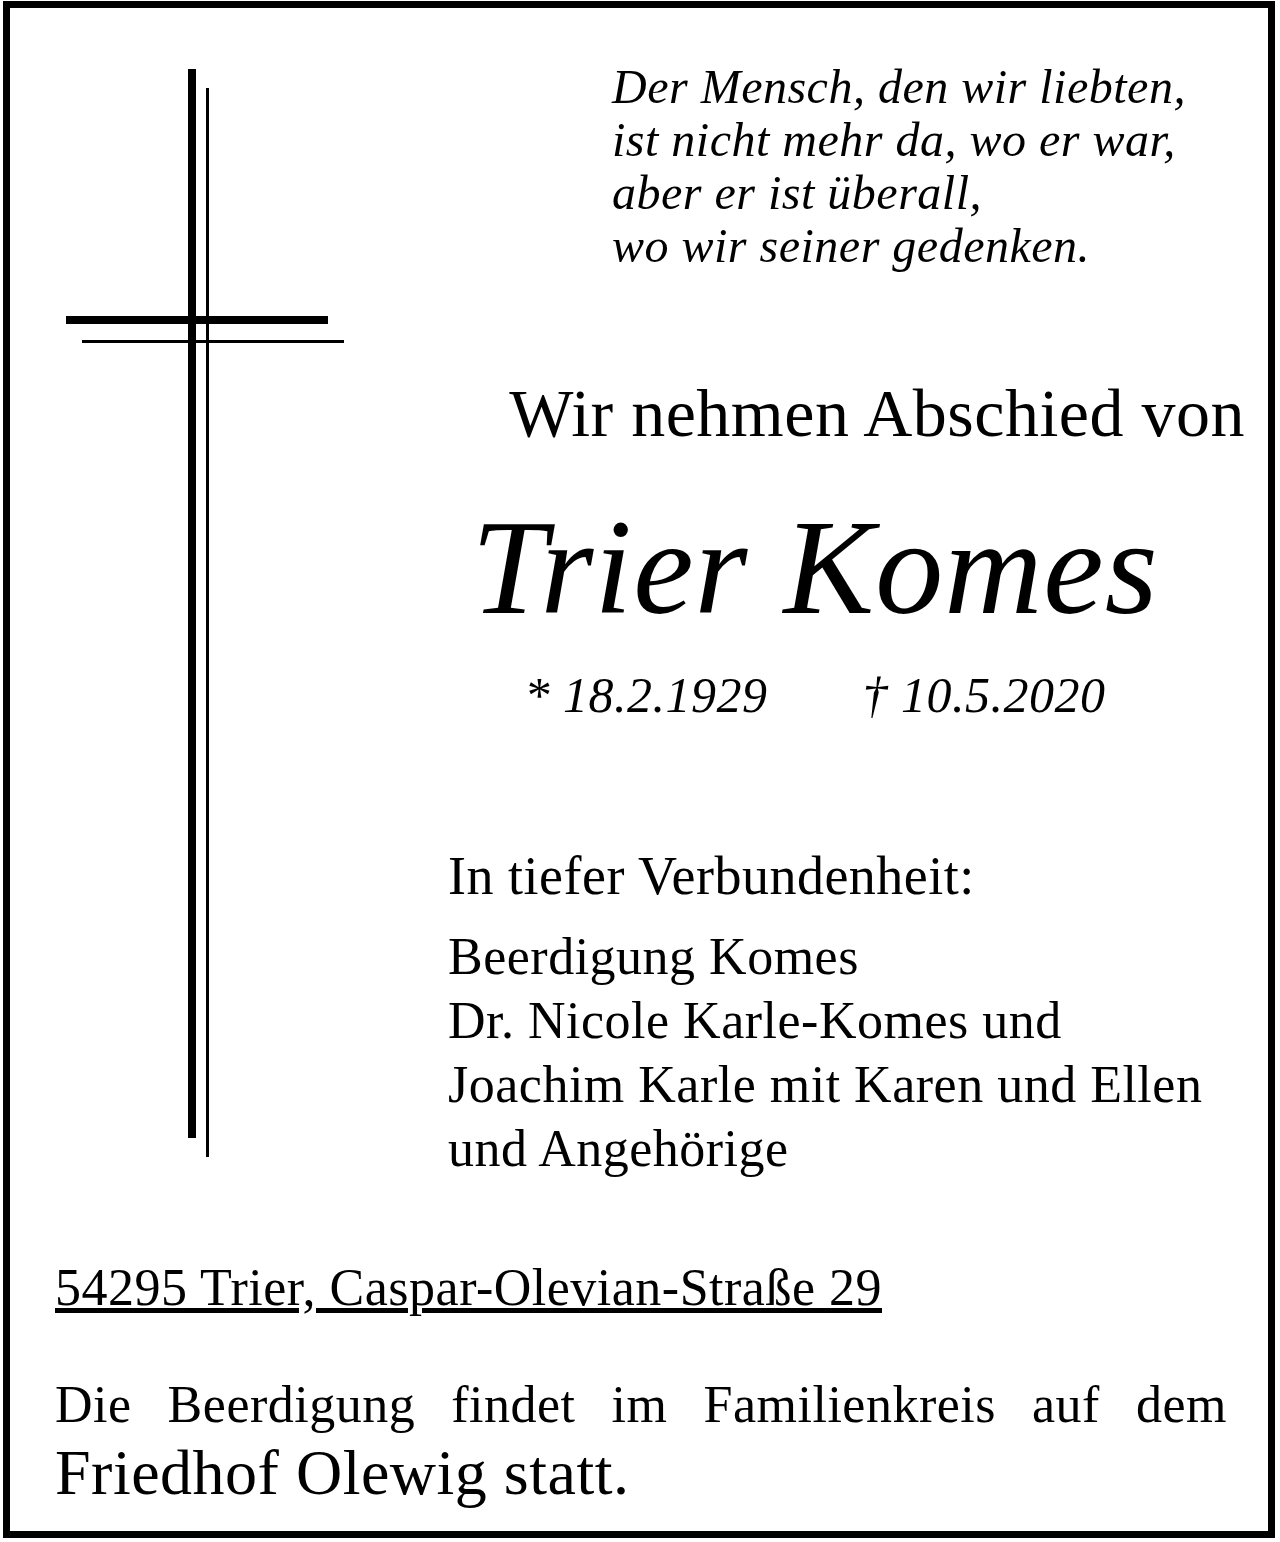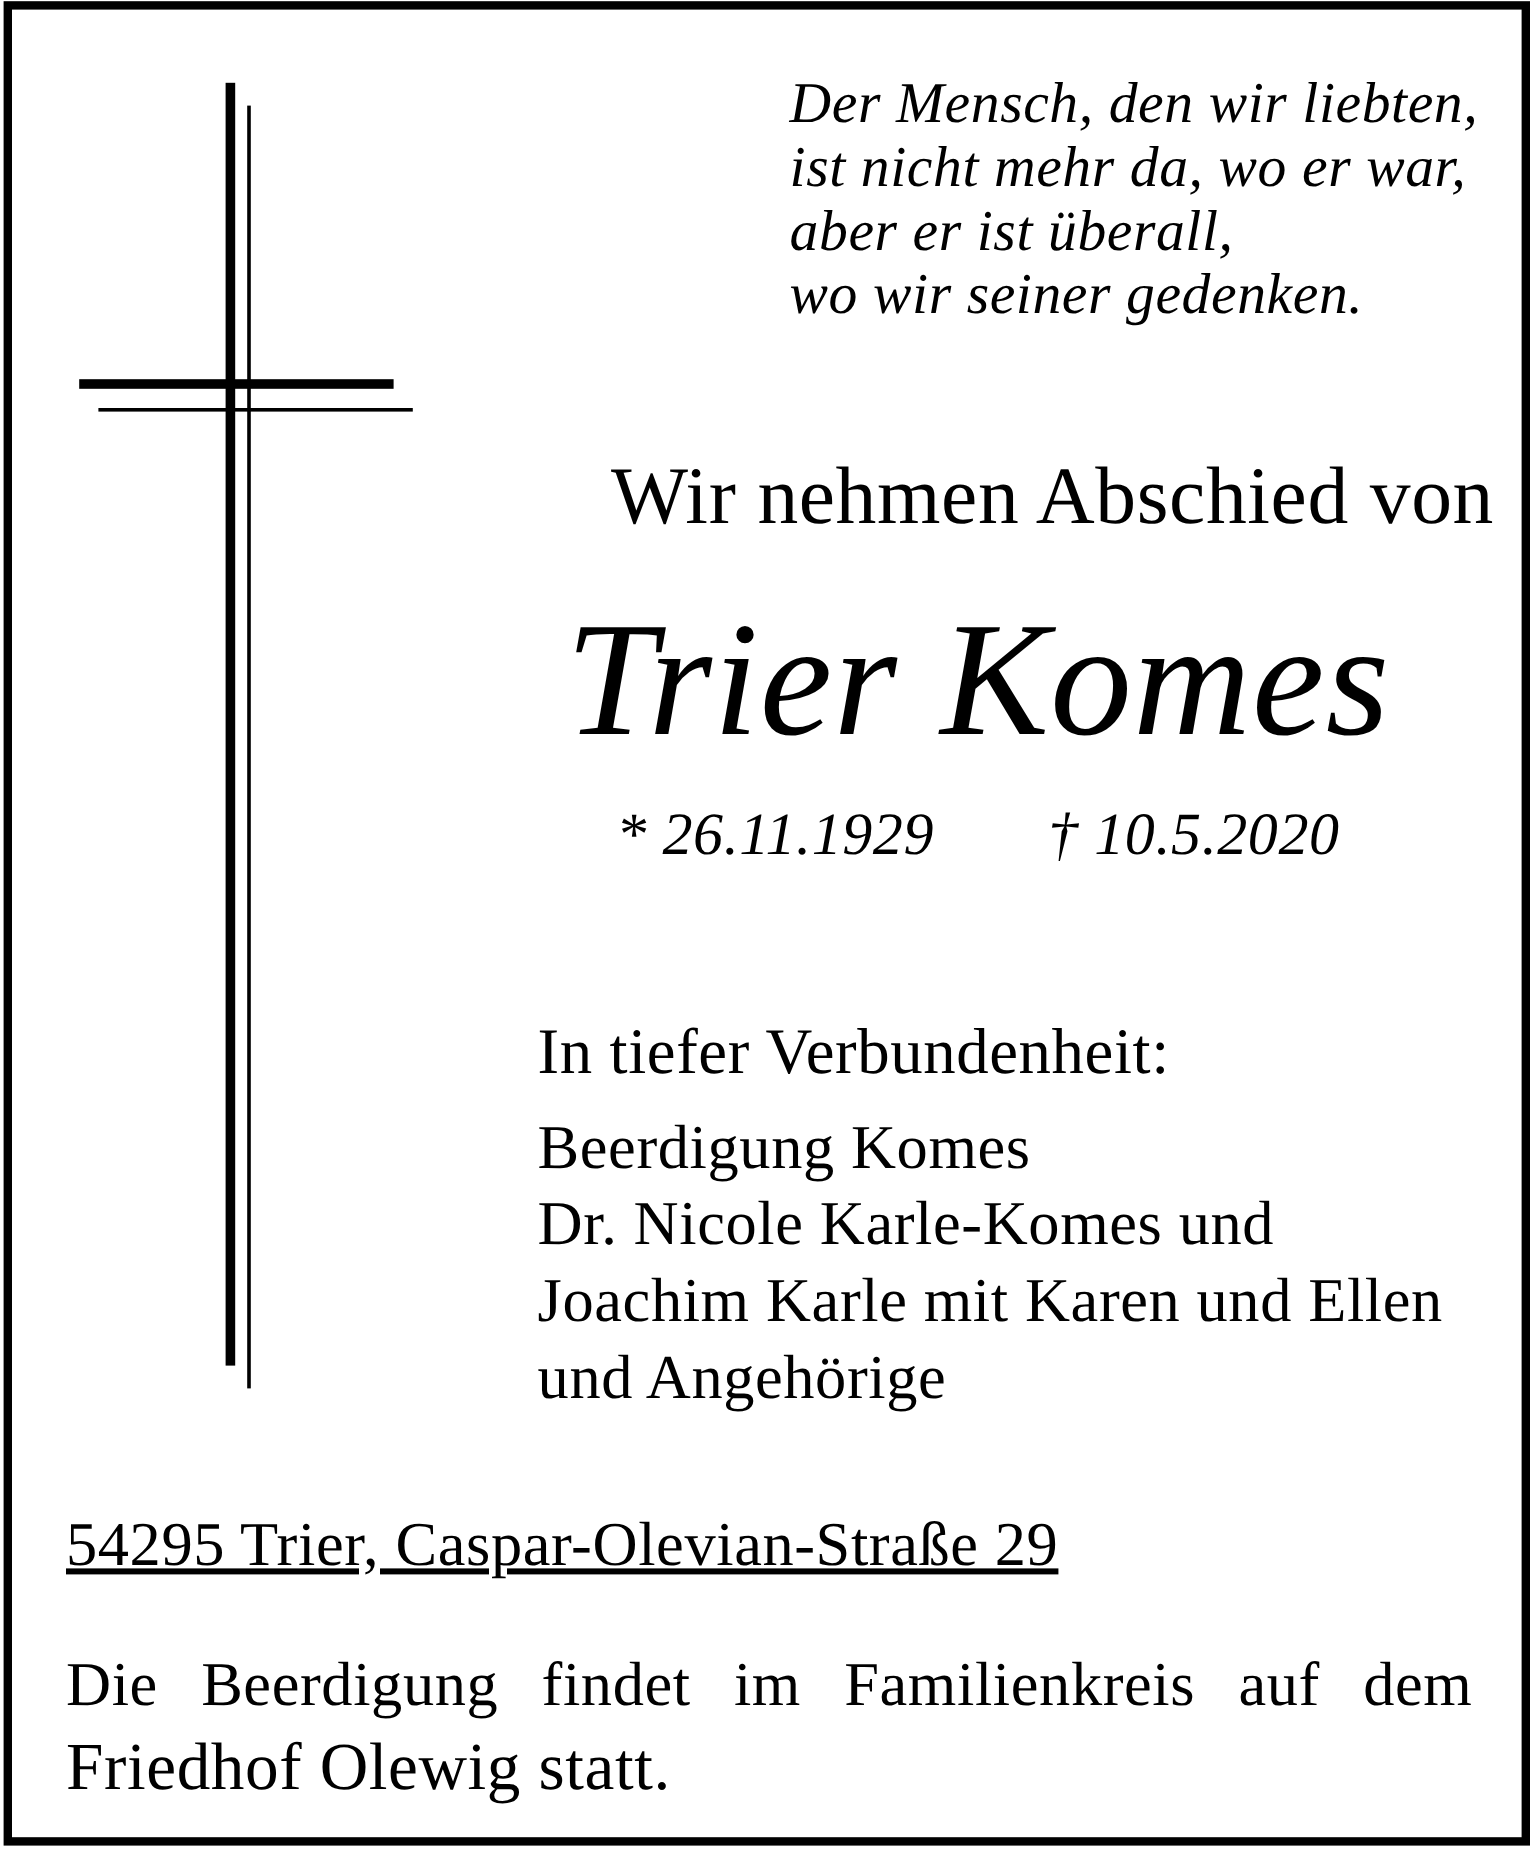--- a/index.html
+++ b/index.html
@@ -22,21 +22,21 @@
 
   
   .bar { background: #000000; }
   .cross-v-thick { left: 188px; top: 69px;  width: 8px;  height: 1069px; }
   .cross-v-thin  { left: 206px; top: 88px;  width: 3px;  height: 1069px; }
   .cross-h-thick { left: 66px;  top: 316px; width: 262px; height: 8px; }
   .cross-h-thin  { left: 82px;  top: 340px; width: 262px; height: 3px; }
 
   
   .poem {
-    left: 658px; top: 60px; width: 620px;
+    left: 612px; top: 60px; width: 620px;
     font-style: italic;
     font-size: 48px; line-height: 53px;
     letter-spacing: 0.5px;
     white-space: nowrap;
   }
 
   
   .centered { left: 385px; width: 860px; text-align: center; }
   .farewell-intro {
     top: 383px;
@@ -84,21 +84,21 @@
   }
   .funeral-line1 {
     left: 55px; top: 1375px; width: 1172px;
     font-size: 52px; line-height: 60px;
     letter-spacing: 0.5px;
     text-align: justify;
     text-align-last: justify;
   }
   .funeral-line2 {
     left: 55px; top: 1443px;
-    font-size: 56px; line-height: 60px;
+    font-size: 64px; line-height: 60px;
     letter-spacing: 0.5px;
     white-space: nowrap;
   }
 </style>
 </head>
 <body>
 
 <div class="abs frame"></div>
 
 <div>
@@ -113,21 +113,21 @@
   <div>ist nicht mehr da, wo er war,</div>
   <div>aber er ist überall,</div>
   <div>wo wir seiner gedenken.</div>
 </div>
 
 <div class="abs centered farewell-intro">Wir nehmen Abschied von</div>
 
 <div class="abs centered deceased-name">Trier Komes</div>
 
 <div class="abs centered dates">
-  <span class="birth">* 26.11.1929</span><span class="death">† 10.5.2020</span>
+  <span class="birth">* 18.2.1929</span><span class="death">† 10.5.2020</span>
 </div>
 
 <div class="abs condolence-heading">In tiefer Verbundenheit:</div>
 
 <div class="abs mourners">
   <div>Beerdigung Komes</div>
   <div>Dr. Nicole Karle-Komes und</div>
   <div>Joachim Karle mit Karen und Ellen</div>
   <div>und Angehörige</div>
 </div>

